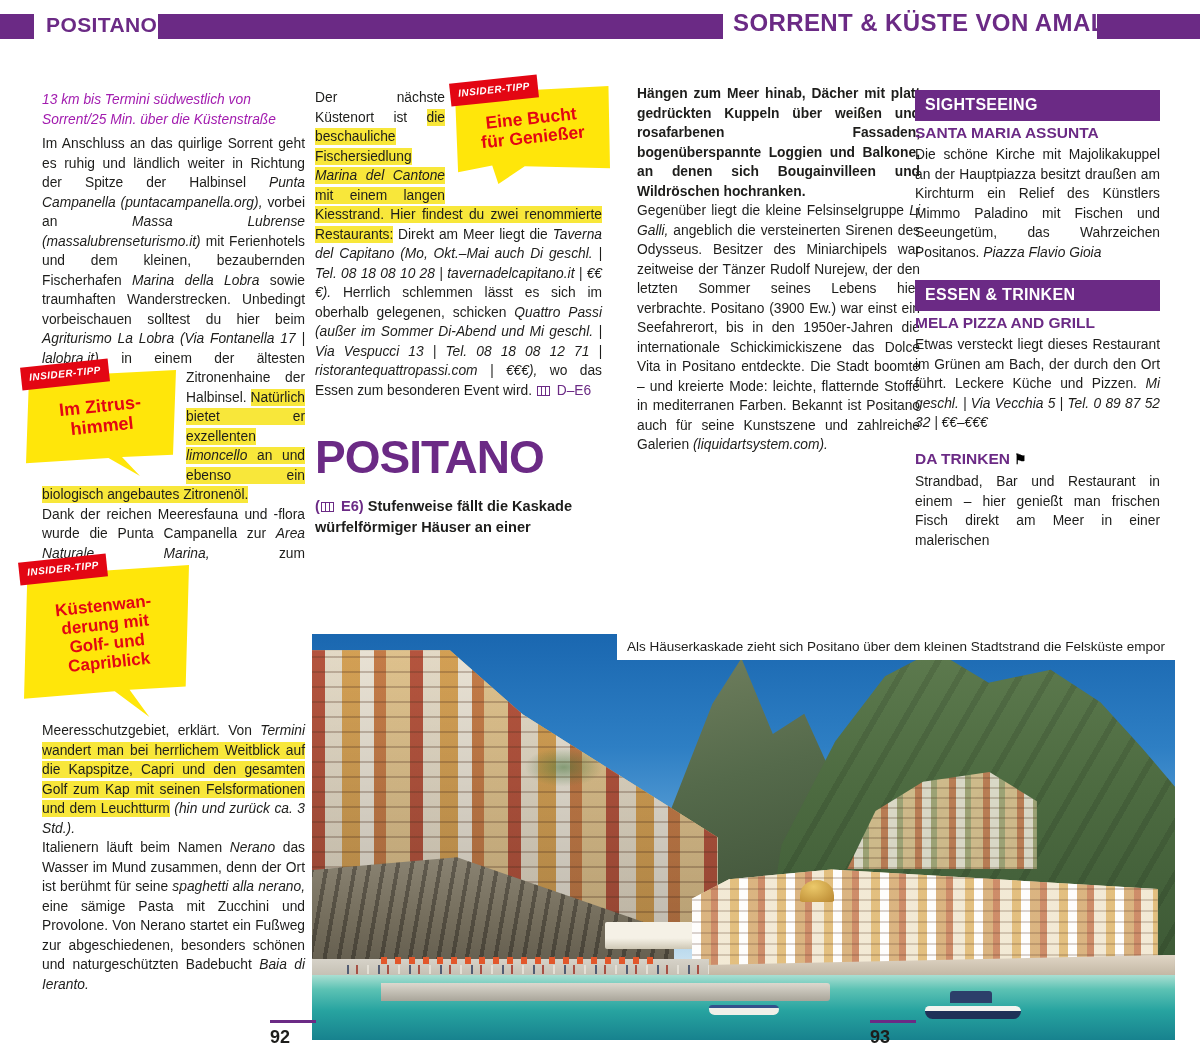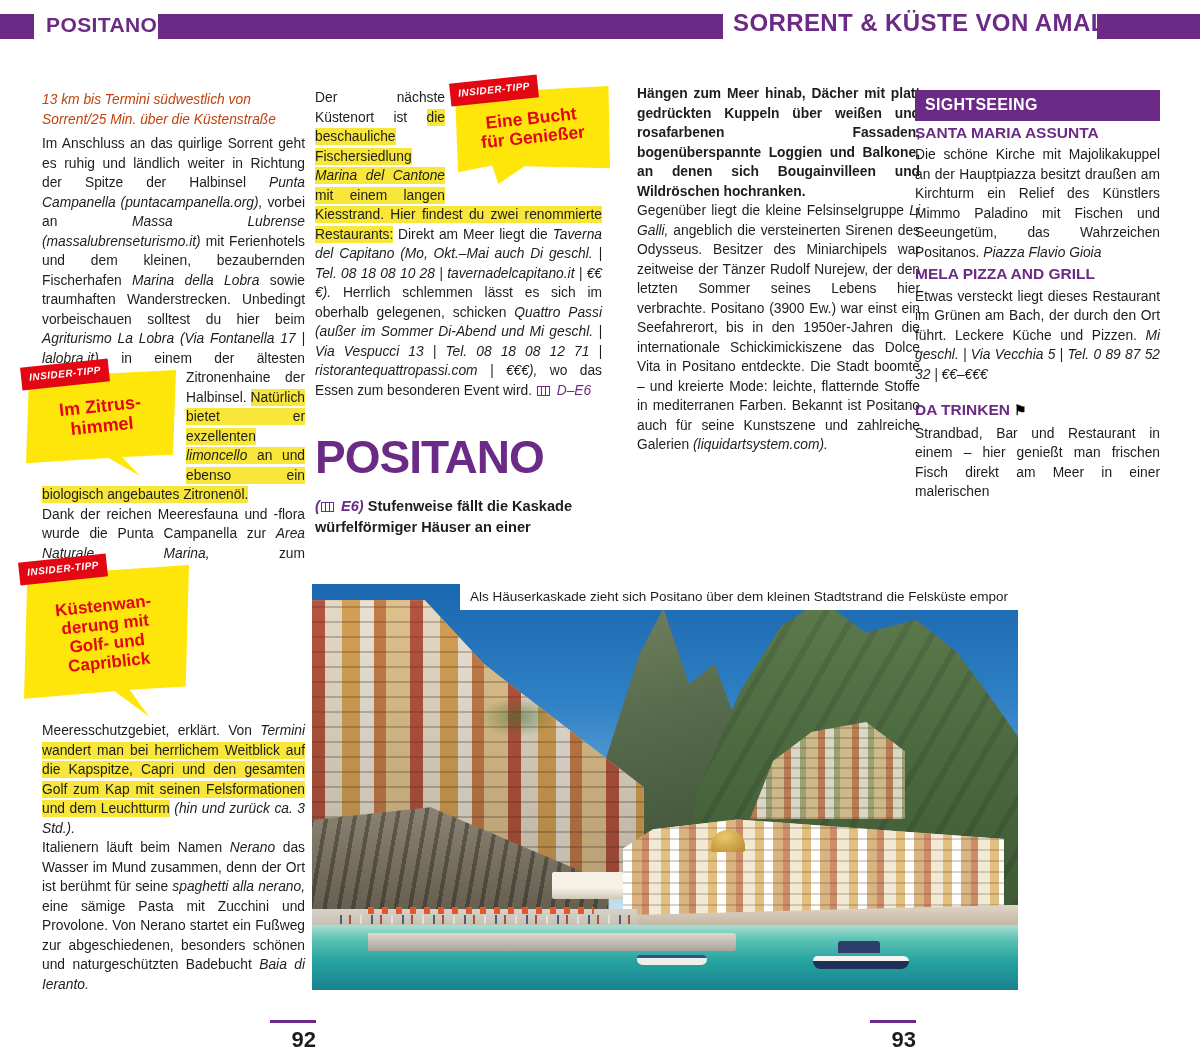--- a/index.html
+++ b/index.html
@@ -18,28 +18,28 @@
   
   .col{position:absolute;font-size:13.8px;line-height:19.5px;text-align:justify;color:#1d1d1b;}
   #col1{left:42px;top:88px;width:263px;}
   #col2{left:315px;top:88px;width:287px;}
   #col3{left:637px;top:84px;width:283px;}
   #col4{left:915px;top:90px;width:245px;}
 
   .i{font-style:italic;}
   .b{font-weight:bold;}
   .hl{background:#f8e73a;padding:1px 0;}
-  .pi{color:#6b2a85;font-style:italic;}
+  .pi{color:#6b2a85;}
   .flag{color:#000;font-size:14px;margin-left:4px;}
   .phead{color:#6b2a85;font-weight:bold;}
 
   .entry-head{font-size:16.5px;line-height:20.5px;letter-spacing:.2px;text-align:left;margin-bottom:2px;}
   .nummarker{display:inline-block;background:#6b2a85;color:#fff;font-weight:bold;font-size:12px;
              width:16px;height:16px;line-height:16px;text-align:center;vertical-align:2px;margin-right:6px;}
-  .subtitle{font-style:italic;color:#c2410c;text-align:left;margin:2px 0 5px;}
+  .subtitle{font-style:italic;color:#a21caf;text-align:left;margin:2px 0 5px;}
 
   .mapicon{display:inline-block;width:13px;height:10px;border:1.3px solid #6b2a85;box-sizing:border-box;
            margin:0 3px -1px 1px;
            background:linear-gradient(90deg,transparent 0 3px,#6b2a85 3px 4px,transparent 4px 7px,#6b2a85 7px 8px,transparent 8px);}
 
   .bigtitle{color:#6b2a85;font-weight:800;font-size:46px;letter-spacing:-1px;margin:34px 0 16px;text-align:left;line-height:46px;}
   .intro{font-size:14.6px;line-height:20.5px;font-weight:bold;text-align:left;}
 
   
   .tipwrap{position:relative;display:block;}
@@ -58,21 +58,21 @@
           font-size:10px;letter-spacing:.5px;padding:1px 8px 2px;transform:rotate(-6deg);white-space:nowrap;}
 
   
   .secbar{background:#6b2a85;color:#fff;font-weight:bold;font-size:16px;letter-spacing:.3px;
           padding:5px 0 6px 10px;text-align:left;}
   .secbar.mt{margin-top:18px;}
   .entrytitle{font-size:15.5px;text-align:left;margin:2px 0 3px;}
   .entrytitle.mt2{margin-top:16px;}
 
   
-  .photo{position:absolute;left:312px;top:584px;width:706px;height:406px;overflow:hidden;background:#2a77c0;text-align:right;}
+  .photo{position:absolute;left:312px;top:634px;width:863px;height:406px;overflow:hidden;background:#2a77c0;text-align:right;}
   .photo div{position:absolute;}
   .ph-sky{inset:0;background:linear-gradient(180deg,#1a67b0 0%,#2e7fc4 28%,#5fa3d8 52%,#9cc8e8 70%,#c6e0f0 80%);}
   .ph-ridge-far{right:0;top:22%;width:24%;height:48%;background:linear-gradient(180deg,#8aa78c,#a9bb9b);
        clip-path:polygon(0 100%,20% 30%,55% 55%,80% 18%,100% 42%,100% 100%);}
   .ph-mtn-center{left:38%;top:6%;width:28%;height:62%;
        background:linear-gradient(165deg,#71805f 0%,#556a4b 45%,#3e5137 100%);
        clip-path:polygon(0 100%,12% 62%,30% 18%,42% 0,55% 30%,68% 22%,85% 58%,100% 100%);}
   .ph-mtn-right{left:52%;top:4%;width:48%;height:80%;
        background:linear-gradient(180deg,#5d7a4e 0%,#4c6a40 45%,#3c5835 100%),
        repeating-linear-gradient(120deg,rgba(0,0,0,.10) 0 6px,transparent 6px 26px);
@@ -129,21 +129,21 @@
        background:linear-gradient(180deg,#f4f4f0 0 5px,#1f3158 5px);border-radius:8px 10px 14px 14px;}
   .boat-small{left:46%;top:89.5%;width:70px;height:18px;}
   .boat-small .hull2{position:absolute;bottom:0;width:100%;height:10px;
        background:linear-gradient(180deg,#33508c 0 3px,#f0efe8 3px);border-radius:6px 8px 10px 10px;}
   .caption{top:0;right:0;background:#fff;color:#1d1d1b;font-size:13.5px;line-height:17px;padding:4px 10px 5px;}
 
   
   .pg{position:absolute;width:46px;top:1020px;}
   .pg-left{left:270px;}  .pg-right{left:870px;}
   .pg-line{height:3px;background:#6b2a85;margin-bottom:4px;}
-  .pg-num{text-align:right;font-weight:bold;font-size:22px;color:#1d1d1b;}
+  .pg-num{text-align:left;font-weight:bold;font-size:18px;color:#1d1d1b;}
 </style>
 </head>
 <body>
 
 <div class="page">
 
   <div class="hbar hcap-left"></div>
   <div class="htitle htitle-left">POSITANO</div>
   <div class="hbar hbar-mid"></div>
   <div class="htitle htitle-right">SORRENT &amp; KÜSTE VON AMALFI</div>
@@ -185,20 +185,21 @@
   </div>
 
   <div id="col3" class="col">
     <div class="bodytext"><span class="b">Hängen zum Meer hinab, Dächer mit platt gedrückten Kuppeln über weißen und rosafarbenen Fassaden, bogenüberspannte Loggien und Balkone, an denen sich Bougainvilleen und Wildröschen hochranken.</span><br><span>Gegenüber liegt die kleine Felsinselgruppe </span><span class="i">Li Galli,</span><span> angeblich die versteinerten Sirenen des Odysseus. Besitzer des Miniarchipels war zeitweise der Tänzer Rudolf Nurejew, der den letzten Sommer seines Lebens hier verbrachte. Positano (3900 Ew.) war einst ein Seefahrerort, bis in den 1950er-Jahren die internationale Schickimickiszene das Dolce Vita in Positano entdeckte. Die Stadt boomte – und kreierte Mode: leichte, flatternde Stoffe in mediterranen Farben. Bekannt ist Positano auch für seine Kunstszene und zahlreiche Galerien </span><span class="i">(liquidartsystem.com).</span></div>
   </div>
 
   <div id="col4" class="col">
     <div class="secbar">SIGHTSEEING</div>
     <div class="entrytitle phead">SANTA MARIA ASSUNTA</div>
     <div class="bodytext"><span>Die schöne Kirche mit Majolikakuppel an der Hauptpiazza besitzt draußen am Kirchturm ein Relief des Künstlers Mimmo Paladino mit Fischen und Seeungetüm, das Wahrzeichen Positanos. </span><span class="i">Piazza Flavio Gioia</span></div>
+    <div class="secbar mt">ESSEN &amp; TRINKEN</div>
     <div class="entrytitle phead">MELA PIZZA AND GRILL</div>
     <div class="bodytext"><span>Etwas versteckt liegt dieses Restaurant im Grünen am Bach, der durch den Ort führt. Leckere Küche und Pizzen. </span><span class="i">Mi geschl. | Via Vecchia 5 | Tel. 0 89 87 52 32 | €€–€€€</span></div>
     <div class="entrytitle phead mt2">
       <span>DA TRINKEN</span><span class="flag">⚑</span>
     </div>
     <div class="bodytext"><span>Strandbad, Bar und Restaurant in einem – hier genießt man frischen Fisch direkt am Meer in einer malerischen</span></div>
   </div>
 
   <div class="photo">
     <div class="ph-sky"></div>

